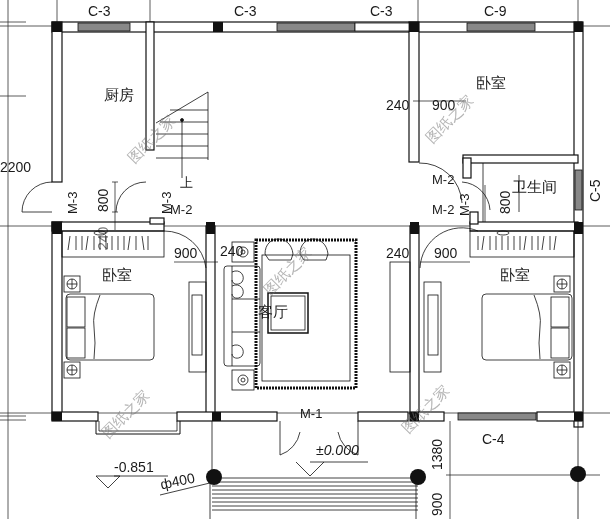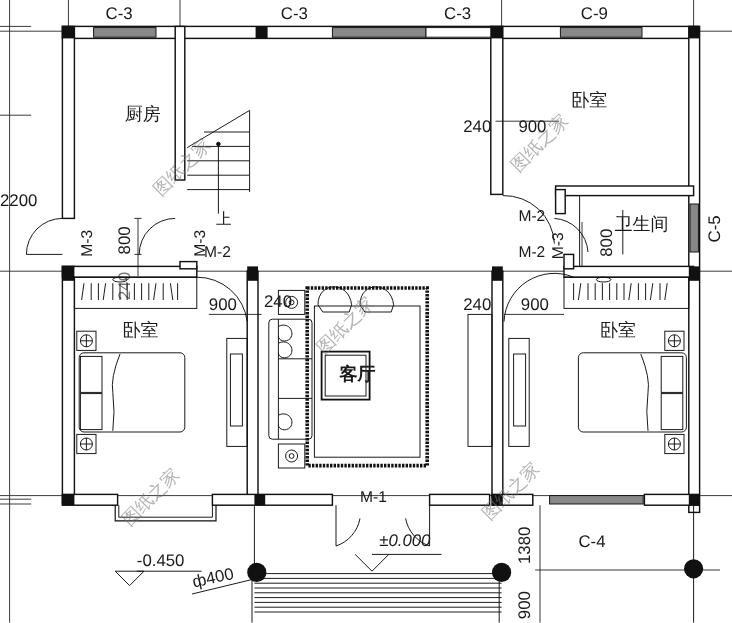--- a/index.html
+++ b/index.html
@@ -233,28 +233,28 @@
       <circle cx="578" cy="474" r="8"></circle>
     </g>
   </g>
 </svg>
 
 <span class="lbl win" style="left:88px;top:4px;">C-3</span>
 <span class="lbl win" style="left:234px;top:4px;">C-3</span>
 <span class="lbl win" style="left:370px;top:4px;">C-3</span>
 <span class="lbl win" style="left:484px;top:4px;">C-9</span>
 <span class="lbl win vert" style="left:588px;top:202px;">C-5</span>
-<span class="lbl win" style="left:482px;top:444px;">C-4</span>
+<span class="lbl win" style="left:482px;top:432px;">C-4</span>
 
 <span class="lbl room" style="left:104px;top:88px;">厨房</span>
 <span class="lbl room" style="left:476px;top:76px;">卧室</span>
 <span class="lbl room" style="left:512px;top:180px;">卫生间</span>
 <span class="lbl room" style="left:102px;top:268px;">卧室</span>
 <span class="lbl room" style="left:500px;top:268px;">卧室</span>
-<span class="lbl room" style="left:283px;top:305px;font-weight:bold;">客厅</span>
+<span class="lbl room" style="left:258px;top:305px;">客厅</span>
 
 <span class="lbl door vert" style="left:66px;top:214px;">M-3</span>
 <span class="lbl door vert" style="left:160px;top:214px;">M-3</span>
 <span class="lbl door" style="left:170px;top:203px;">M-2</span>
 <span class="lbl door" style="left:432px;top:173px;">M-2</span>
 <span class="lbl door vert" style="left:458px;top:216px;">M-3</span>
 <span class="lbl door" style="left:432px;top:203px;">M-2</span>
 <span class="lbl door" style="left:300px;top:407px;">M-1</span>
 
 <span class="lbl dim" style="left:0px;top:160px;">2200</span>
@@ -265,21 +265,21 @@
 <span class="lbl dim" style="left:386px;top:98px;">240</span>
 <span class="lbl dim" style="left:432px;top:98px;">900</span>
 <span class="lbl dim vert" style="left:498px;top:214px;">800</span>
 <span class="lbl dim" style="left:386px;top:246px;">240</span>
 <span class="lbl dim" style="left:434px;top:246px;">900</span>
 <span class="lbl dim vert" style="left:430px;top:470px;">1380</span>
 <span class="lbl dim vert" style="left:430px;top:516px;">900</span>
 
 <span class="lbl dim" style="left:180px;top:176px;font-size:13px;">上</span>
 
-<span class="lbl dim" style="left:114px;top:460px;">-0.450</span>
+<span class="lbl dim" style="left:114px;top:460px;">-0.851</span>
 <span class="lbl dim" style="left:316px;top:443px;font-style:italic;">±0.000</span>
 
 <span class="lbl dim" style="left:160px;top:474px;transform:rotate(-12deg);">ф400</span>
 
 <span class="wm" style="left:122px;top:130px;">图纸之家</span>
 <span class="wm" style="left:420px;top:110px;">图纸之家</span>
 <span class="wm" style="left:258px;top:262px;">图纸之家</span>
 <span class="wm" style="left:96px;top:405px;">图纸之家</span>
 <span class="wm" style="left:396px;top:400px;">图纸之家</span>
 

